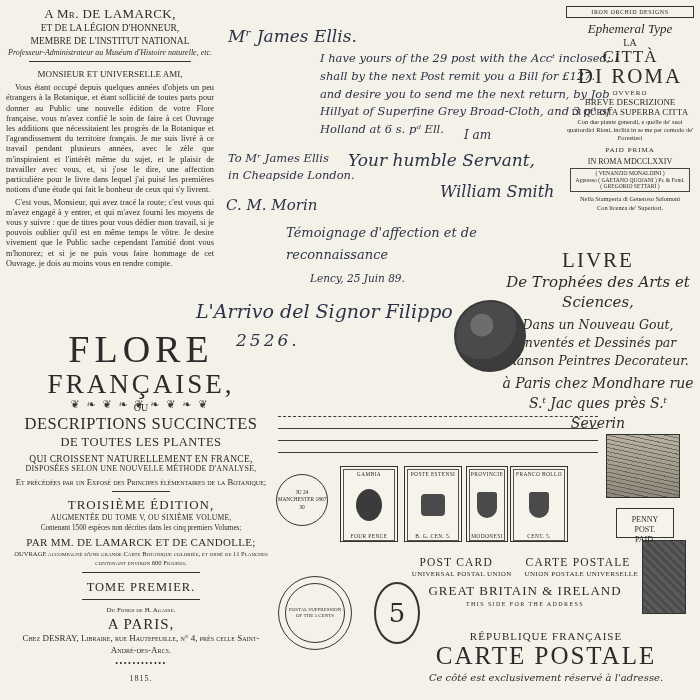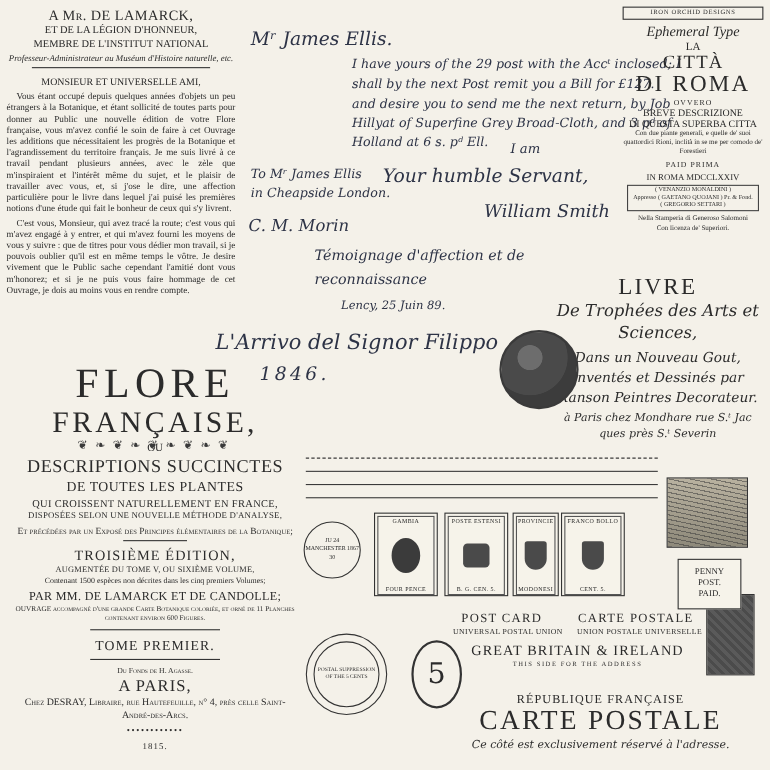--- a/index.html
+++ b/index.html
@@ -75,42 +75,42 @@
   #roma .sm{font-size:6.4px;line-height:1.3;}
   #roma .parte{font-size:7px;font-variant:small-caps;letter-spacing:1px;margin-top:3px;}
   #roma .inroma{font-size:8px;font-variant:small-caps;margin-top:3px;}
   #roma .box{border:1px solid #444;display:inline-block;padding:1px 5px;font-size:5.6px;line-height:1.25;margin-top:2px;}
 
   
   #livre{right:4px;top:248px;width:196px;text-align:center;}
   #livre .l1{font-size:21px;letter-spacing:2px;font-variant:small-caps;}
   #livre .l2{font-family:"DejaVu Serif",serif;font-style:italic;font-size:15px;line-height:1.3;}
   #livre .l3{font-family:"DejaVu Serif",serif;font-style:italic;font-size:12.5px;line-height:1.45;margin-top:4px;}
-  #livre .l4{font-family:"DejaVu Serif",serif;font-style:italic;font-size:10px;line-height:1.4;margin-top:4px;}
+  #livre .l4{font-family:"DejaVu Serif",serif;font-style:italic;font-size:14px;line-height:1.4;margin-top:4px;}
 
   
   #pc-lines{left:278px;top:416px;width:320px;}
   #pc-lines .ln{border-top:1px solid #3a3a3a;height:0;margin-bottom:11px;}
   #pc-lines .dash{border-top:1px dashed #3a3a3a;}
 
   
   .stamp{border:1px solid #333;background:#f6f3ea;text-align:center;}
   .stamp .inner{border:1px solid #555;margin:2px;height:calc(100% - 4px);display:flex;flex-direction:column;justify-content:space-between;}
   .stamp .top{font-size:5.4px;letter-spacing:.4px;padding-top:1px;}
   .stamp .bot{font-size:5.4px;letter-spacing:.4px;padding-bottom:1px;}
   .stamp .mid{flex:1;display:flex;align-items:center;justify-content:center;}
   .oval{width:26px;height:32px;border-radius:50%;background:#3b3b3b;}
   .shield{width:20px;height:26px;background:#4a4a4a;border-radius:3px 3px 12px 12px;}
   .crown{width:24px;height:22px;background:#4a4a4a;border-radius:4px;}
 
   #stamp-gambia{left:340px;top:466px;width:58px;height:76px;}
   #stamp-italy{left:404px;top:466px;width:58px;height:76px;}
   #stamp-franco{left:510px;top:466px;width:58px;height:76px;}
   #stamp-bollo{left:466px;top:466px;width:42px;height:76px;}
-  #stamp-penny{right:26px;top:508px;width:58px;height:46px;}
+  #stamp-penny{right:26px;top:508px;width:58px;height:30px;}
   #stamp-penny .pt{font-size:8px;font-variant:small-caps;line-height:1.25;padding-top:6px;}
 
   
   .pm{border-radius:50%;border:1px solid #333;display:flex;align-items:center;justify-content:center;text-align:center;}
   #pm-manchester{left:276px;top:474px;width:52px;height:52px;font-size:5.4px;line-height:1.3;}
   #pm-roundel{left:278px;top:576px;width:74px;height:74px;font-size:5px;line-height:1.25;}
   #pm-roundel .in2{border:1px solid #333;border-radius:50%;width:58px;height:58px;display:flex;align-items:center;justify-content:center;}
 
   
   #oval5{left:374px;top:582px;width:46px;height:62px;border:2px solid #333;border-radius:50%;display:flex;align-items:center;justify-content:center;font-size:26px;font-family:"DejaVu Serif",serif;}
@@ -190,21 +190,21 @@
   <div class="blk hand" id="hw-to">
     <div>To Mʳ James Ellis</div>
     <div>in Cheapside London.</div>
   </div>
   <div class="blk hand" id="hw-your">Your humble Servant,</div>
   <div class="blk hand" id="hw-smith">William Smith</div>
   <div class="blk hand" id="hw-morin">C. M. Morin</div>
   <div class="blk hand" id="hw-temoi">Témoignage d'affection et de reconnaissance</div>
   <div class="blk hand" id="hw-lency">Lency, 25 Juin 89.</div>
   <div class="blk hand" id="hw-arrivo">L'Arrivo del Signor Filippo</div>
-  <div class="blk hand" id="hw-1846">1846.</div>
+  <div class="blk hand" id="hw-1846">2526.</div>
 
   <div class="blk" id="roma">
     <div class="ioc">IRON ORCHID DESIGNS</div>
     <div class="eph">Ephemeral Type</div>
     <div class="la">LA</div>
     <div class="citta">CITTÀ</div>
     <div class="diroma">DI ROMA</div>
     <div class="ovvero">OVVERO</div>
     <div class="breve">BREVE DESCRIZIONE</div>
     <div class="breve">DI QUESTA SUPERBA CITTA</div>

